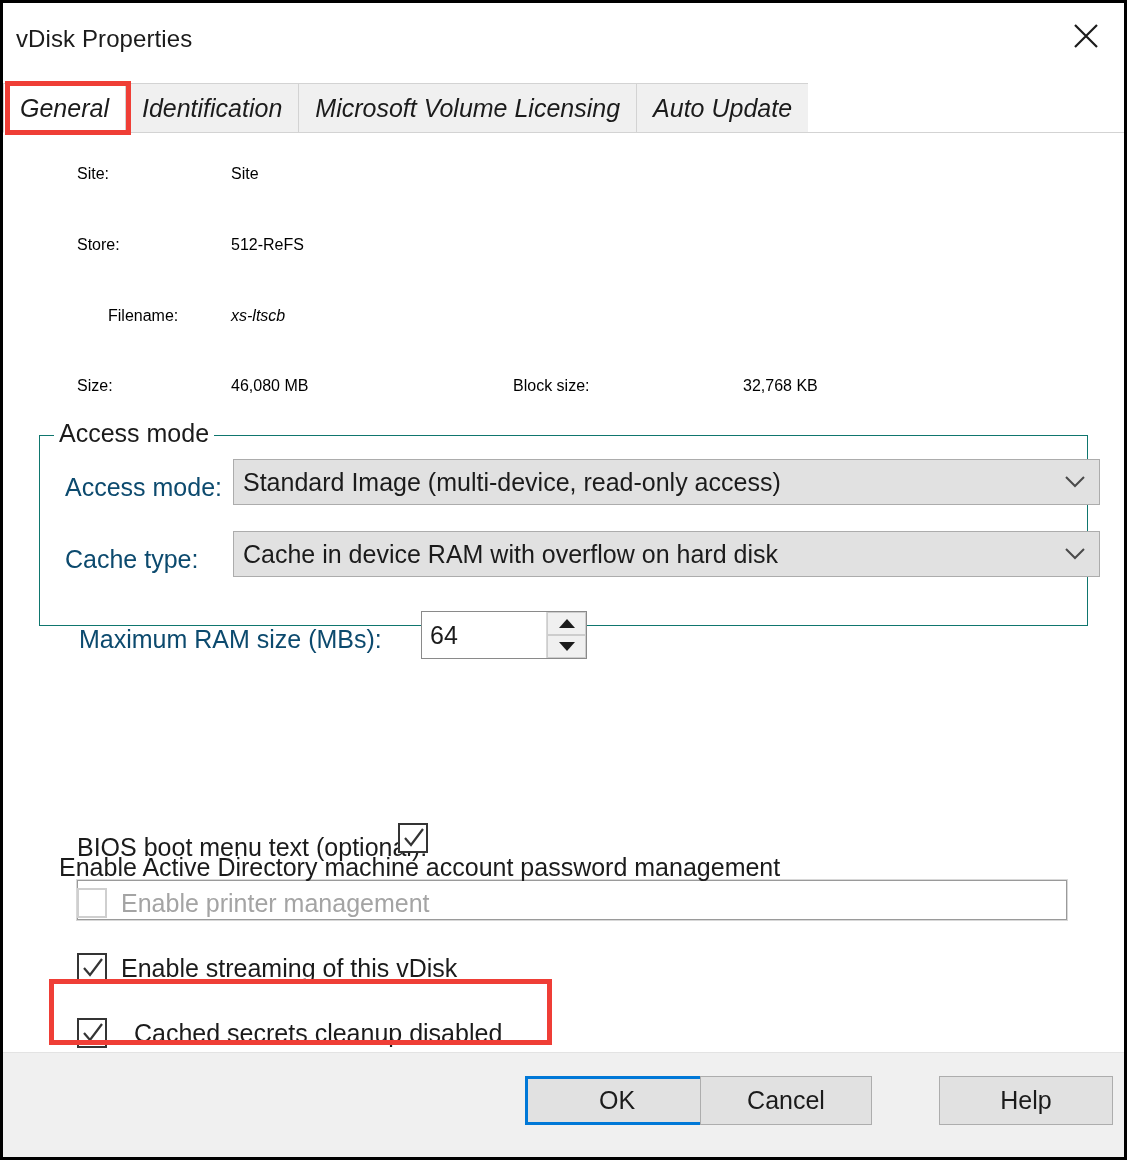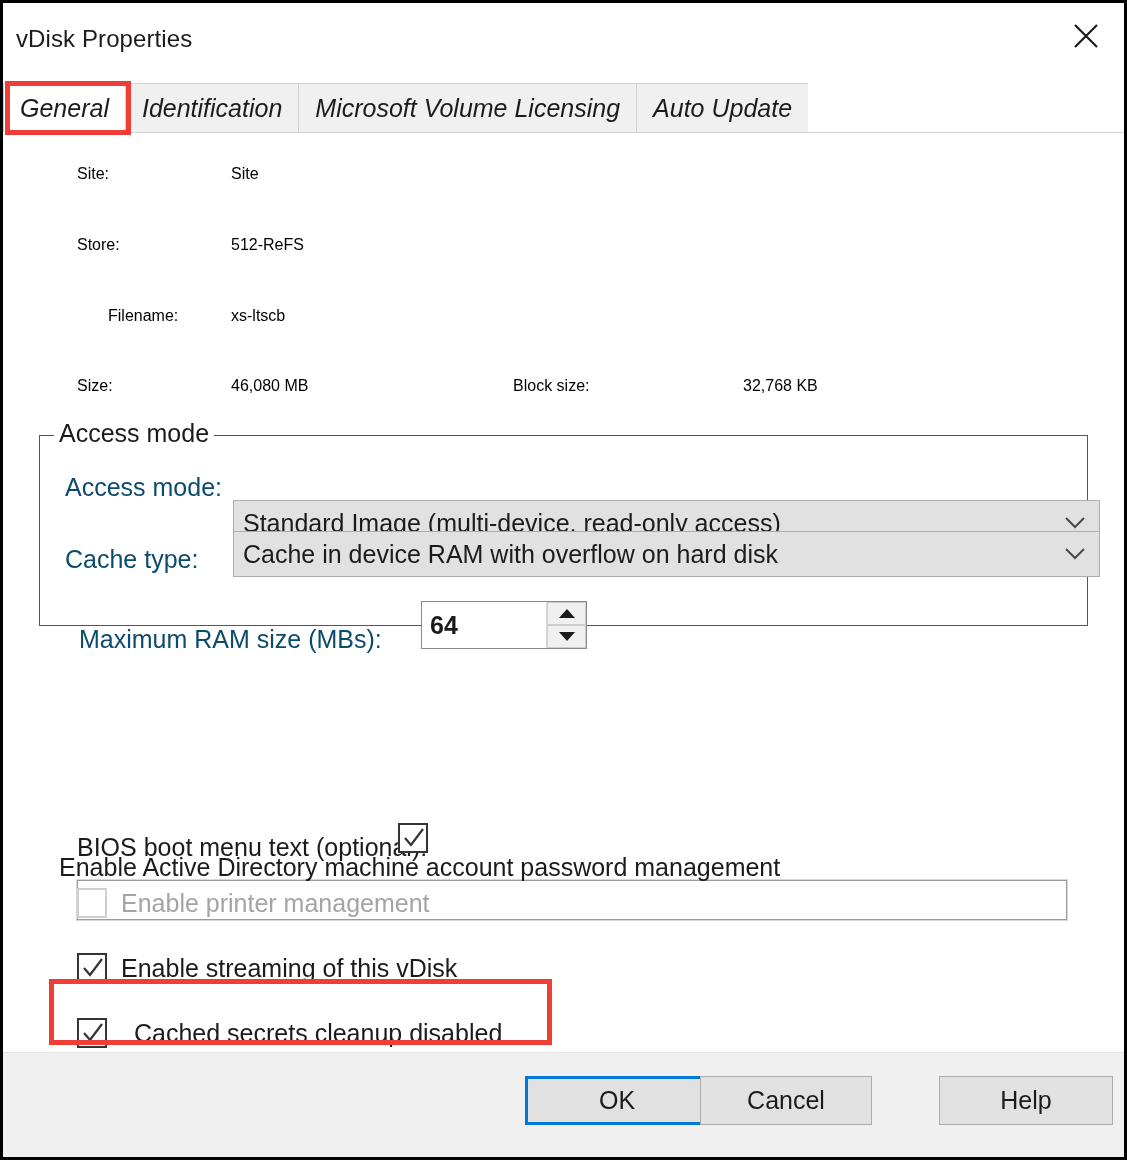--- a/index.html
+++ b/index.html
@@ -275,54 +275,54 @@
 
   <div id="content">
 
     <div class="info-label" style="left:74px; top:32px;">Site:</div>
     <div class="info-value" style="left:228px; top:32px;">Site</div>
 
     <div class="info-label" style="left:74px; top:103px;">Store:</div>
     <div class="info-value" style="left:228px; top:103px;">512-ReFS</div>
 
     <div class="info-label" style="left:74px; top:174px;margin-left:31px;">Filename:</div>
-    <div class="info-value" style="left:228px; top:174px;">xs-ltscb</div>
+    <div class="info-value" style="left:228px; top:174px;font-style:italic;">xs-ltscb</div>
 
     <div class="info-label" style="left:74px; top:244px;">Size:</div>
     <div class="info-value" style="left:228px; top:244px;">46,080 MB</div>
     <div class="info-label" style="left:510px; top:244px;">Block size:</div>
     <div class="info-value" style="left:740px; top:244px;">32,768 KB</div>
 
     <div id="group-access">
       <div id="group-access-legend">Access mode</div>
     </div>
 
     <div class="field-label" style="left:62px; top:340px;">Access mode:</div>
-    <div class="combo" style="left:230px; top:326px; width:867px;margin-top:41px;">
+    <div class="combo" style="left:230px; top:326px; width:867px;">
       <span class="combo-text">Standard Image (multi-device, read-only access)</span>
       <span class="combo-arrow">
         <svg width="22" height="14" viewBox="0 0 22 14" aria-hidden="true">
           <path d="M2 2 L11 11 L20 2" stroke="#4a4a4a" stroke-width="2" fill="none"></path>
         </svg>
       </span>
     </div>
 
     <div class="field-label" style="left:62px; top:412px;">Cache type:</div>
     <div class="combo" style="left:230px; top:398px; width:867px;">
       <span class="combo-text">Cache in device RAM with overflow on hard disk</span>
       <span class="combo-arrow">
         <svg width="22" height="14" viewBox="0 0 22 14" aria-hidden="true">
           <path d="M2 2 L11 11 L20 2" stroke="#4a4a4a" stroke-width="2" fill="none"></path>
         </svg>
       </span>
     </div>
 
     <div class="field-label" style="left:76px; top:492px;">Maximum RAM size (MBs):</div>
 
-    <div id="ram-spin" style="top:468px;font-weight:bold;">
+    <div id="ram-spin" style="top:478px;">
       <div id="ram-value">64</div>
       <div id="ram-buttons">
         <div class="spin-btn">
           <svg width="16" height="9" viewBox="0 0 16 9" aria-hidden="true">
               <path d="M8 0 L16 9 L0 9 Z" fill="#1b1b1b"></path>
             </svg>
         </div>
         <div class="spin-btn">
           <svg width="16" height="9" viewBox="0 0 16 9" aria-hidden="true">
               <path d="M0 0 L16 0 L8 9 Z" fill="#1b1b1b"></path>

